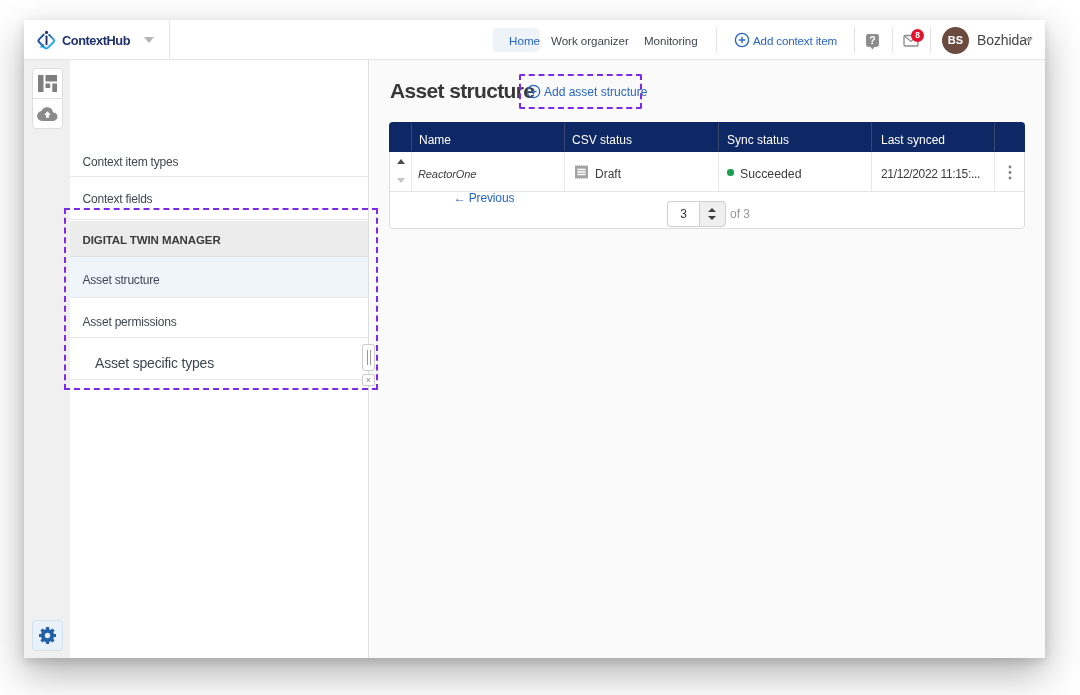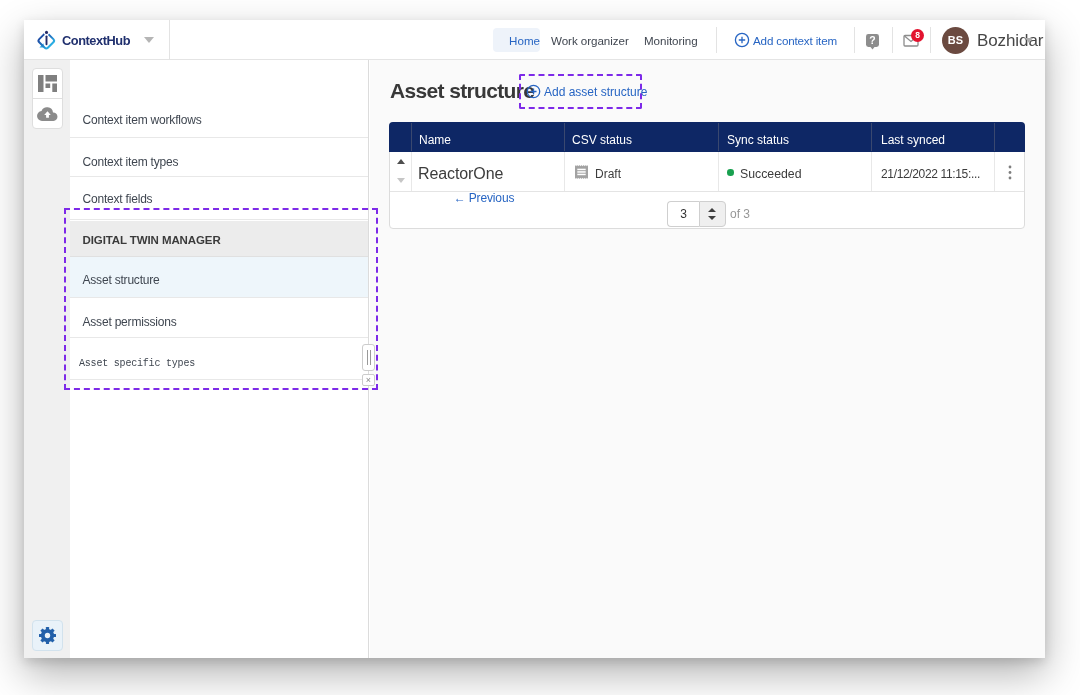--- a/index.html
+++ b/index.html
@@ -54,21 +54,21 @@
   <div class="vdiv" style="left:868px;top:7px;height:26px;"></div>
 
   <svg class="abs" style="left:879px;top:14px;" width="16" height="13" viewBox="0 0 16 13">
     <rect x="1" y="1.5" width="14" height="10.5" rx="1" fill="none" stroke="#8d8d8d" stroke-width="1.3"></rect>
     <path d="M1.5 2 L8 7.5 L14.5 2" fill="none" stroke="#8d8d8d" stroke-width="1.3"></path>
   </svg>
   <div class="abs" style="left:887px;top:9px;width:13px;height:13px;border-radius:50%;background:#e3132f;color:#fff;font-size:8.5px;font-weight:bold;text-align:center;line-height:13px;">8</div>
   <div class="vdiv" style="left:906px;top:7px;height:26px;"></div>
 
   <div class="abs" style="left:918px;top:6.5px;width:27px;height:27px;border-radius:50%;background:#6b4a40;color:#fff;font-size:11px;font-weight:bold;text-align:center;line-height:27px;">BS</div>
-  <div class="abs" style="left:953px;top:8px;height:24px;line-height:25px;font-size:17px;letter-spacing:-0.1px;color:#464646;">Bozhidar</div>
+  <div class="abs" style="left:953px;top:8px;height:24px;line-height:25px;font-size:14px;letter-spacing:-0.1px;color:#464646;">Bozhidar</div>
   <div class="abs" style="left:1001px;top:17.5px;width:0;height:0;border-left:4.5px solid transparent;border-right:4.5px solid transparent;border-top:5.5px solid #b0b0b0;"></div>
 
   <div class="abs" style="left:0;top:40px;width:46px;height:598px;background:#f0f0f0;"></div>
   <div class="abs" style="left:8px;top:48px;width:31px;height:61px;background:#fff;border:1px solid #dedede;border-radius:4px;"></div>
   <div class="abs" style="left:8px;top:78px;width:31px;height:1px;background:#dedede;"></div>
 
   <svg class="abs" style="left:14px;top:55px;" width="19" height="17" viewBox="0 0 19 17">
     <rect x="0" y="0" width="5.5" height="17" fill="#7f7f7f"></rect>
     <rect x="7.5" y="0" width="11.5" height="6.5" fill="#7f7f7f"></rect>
     <rect x="7.5" y="8.5" width="4.7" height="4.5" fill="#7f7f7f"></rect>
@@ -92,27 +92,26 @@
         <rect x="7.9" y="1" width="3.2" height="3.4" rx="0.4" transform="rotate(45 9.5 9.5)"></rect>
         <rect x="7.9" y="14.6" width="3.2" height="3.4" rx="0.4" transform="rotate(45 9.5 9.5)"></rect>
         <rect x="1" y="7.9" width="3.4" height="3.2" rx="0.4" transform="rotate(45 9.5 9.5)"></rect>
         <rect x="14.6" y="7.9" width="3.4" height="3.2" rx="0.4" transform="rotate(45 9.5 9.5)"></rect>
       </g>
     </g>
     <circle cx="9.5" cy="9.5" r="2.7" fill="#eaf3fa"></circle>
   </svg>
 
   <div class="abs" style="left:46px;top:40px;width:299px;height:598px;background:#fff;border-right:1px solid #dcdcdc;"></div>
-  <div class="abs" style="left:46px;top:75.5px;width:298px;height:42px;border-bottom:1px solid #e8e8e8;line-height:48.3px;padding-left:12.5px;font-size:12px;letter-spacing:-0.2px;color:#3f4650;">Context item workflows</div>
   <div class="abs" style="left:46px;top:117.5px;width:298px;height:39px;border-bottom:1px solid #e8e8e8;line-height:48.3px;padding-left:12.5px;font-size:12px;letter-spacing:-0.2px;color:#3f4650;">Context item types</div>
   <div class="abs" style="left:46px;top:156.4px;width:298px;height:44.1px;border-bottom:1px solid #e8e8e8;line-height:47px;padding-left:12.5px;font-size:12px;letter-spacing:-0.2px;color:#3f4650;">Context fields</div>
   <div class="abs" style="left:46px;top:200.5px;width:298px;height:36px;background:#ececec;border-bottom:1px solid #e0e0e0;line-height:38.5px;padding-left:12.5px;font-size:11.5px;font-weight:bold;letter-spacing:-0.1px;color:#3b3b3b;">DIGITAL TWIN MANAGER</div>
   <div class="abs" style="left:46px;top:236.5px;width:298px;height:41.5px;background:#eef6fb;border-bottom:1px solid #e8e8e8;line-height:46.7px;padding-left:12.5px;font-size:12px;letter-spacing:-0.2px;color:#3f4650;">Asset structure</div>
   <div class="abs" style="left:46px;top:278px;width:298px;height:39.7px;border-bottom:1px solid #e8e8e8;line-height:48px;padding-left:12.5px;font-size:12px;letter-spacing:-0.2px;color:#3f4650;">Asset permissions</div>
-  <div class="abs" style="left:46px;top:317.7px;width:298px;height:42.2px;border-bottom:1px solid #e8e8e8;line-height:51px;padding-left:9px;font-size:10px;letter-spacing:-0.2px;color:#3f4650;font-family:Liberation Mono, monospace;">Asset specific types</div>
+  <div class="abs" style="left:46px;top:317.7px;width:298px;height:42.2px;border-bottom:1px solid #e8e8e8;line-height:51px;padding-left:25px;font-size:14px;letter-spacing:-0.2px;color:#3f4650;">Asset specific types</div>
 
   <div class="abs" style="left:346px;top:40px;width:675px;height:598px;background:#fafafa;"></div>
 
   <div class="abs" style="left:366px;top:59px;font-size:21px;line-height:24px;font-weight:bold;letter-spacing:-0.65px;color:#383838;">Asset structure</div>
 
   <div class="abs" style="left:495px;top:54px;width:123px;height:35px;border:2px dashed #7d2ae8;border-radius:2px;"></div>
   <svg class="abs" style="left:502px;top:64px;" width="15" height="15" viewBox="0 0 15 15">
     <circle cx="7.5" cy="7.5" r="6.2" fill="none" stroke="#2765c3" stroke-width="1.3"></circle>
     <path d="M7.5 4.5v6M4.5 7.5h6" stroke="#2765c3" stroke-width="1.3"></path>
   </svg>
@@ -134,21 +133,21 @@
   <div class="abs" style="left:366px;top:132px;width:634px;height:39px;background:#fff;"></div>
   <div class="abs" style="left:387px;top:132px;width:1px;height:39px;background:#e8e8e8;"></div>
   <div class="abs" style="left:540px;top:132px;width:1px;height:39px;background:#e8e8e8;"></div>
   <div class="abs" style="left:694px;top:132px;width:1px;height:39px;background:#e8e8e8;"></div>
   <div class="abs" style="left:847px;top:132px;width:1px;height:39px;background:#e8e8e8;"></div>
   <div class="abs" style="left:970px;top:132px;width:1px;height:39px;background:#e8e8e8;"></div>
   <div class="abs" style="left:366px;top:171px;width:634px;height:1px;background:#e4e4e4;"></div>
 
   <div class="abs" style="left:373px;top:139px;width:0;height:0;border-left:4px solid transparent;border-right:4px solid transparent;border-bottom:5px solid #4e4e4e;"></div>
   <div class="abs" style="left:373px;top:158px;width:0;height:0;border-left:4px solid transparent;border-right:4px solid transparent;border-top:5px solid #c6c6c6;"></div>
-  <div class="abs" style="left:394px;top:132px;height:39px;line-height:44px;font-size:16px;letter-spacing:-0.1px;color:#3c3c3c;">ReactorOne</div>
+  <div class="abs" style="left:394px;top:132px;height:39px;line-height:44px;font-size:11px;letter-spacing:-0.1px;color:#3c3c3c;font-style:italic;">ReactorOne</div>
 
   <svg class="abs" style="left:551px;top:145px;" width="13" height="14" viewBox="0 0 13 14">
     <path d="M0,1.2 l0.929,-1.2 l0.929,1.2 l0.929,-1.2 l0.929,1.2 l0.929,-1.2 l0.929,1.2 l0.929,-1.2 l0.929,1.2 l0.929,-1.2 l0.929,1.2 l0.929,-1.2 l0.929,1.2 l0.929,-1.2 l0.929,1.2 V12.8 l-0.929,1.2 l-0.929,-1.2 l-0.929,1.2 l-0.929,-1.2 l-0.929,1.2 l-0.929,-1.2 l-0.929,1.2 l-0.929,-1.2 l-0.929,1.2 l-0.929,-1.2 l-0.929,1.2 l-0.929,-1.2 l-0.929,1.2 l-0.929,-1.2 Z" fill="#a2a2a2"></path>
     <rect x="2.3" y="3.7" width="8.4" height="1.5" fill="#fff"></rect>
     <rect x="2.3" y="6.2" width="8.4" height="1.5" fill="#fff"></rect>
     <rect x="2.3" y="8.7" width="8.4" height="1.5" fill="#fff"></rect>
   </svg>
   <div class="abs" style="left:571px;top:132px;height:39px;line-height:44px;font-size:12px;color:#3c3c3c;">Draft</div>
   <div class="abs" style="left:703px;top:149px;width:6.5px;height:6.5px;border-radius:50%;background:#18a04f;"></div>
   <div class="abs" style="left:716px;top:132px;height:39px;line-height:44px;font-size:12.3px;color:#3c3c3c;">Succeeded</div>

